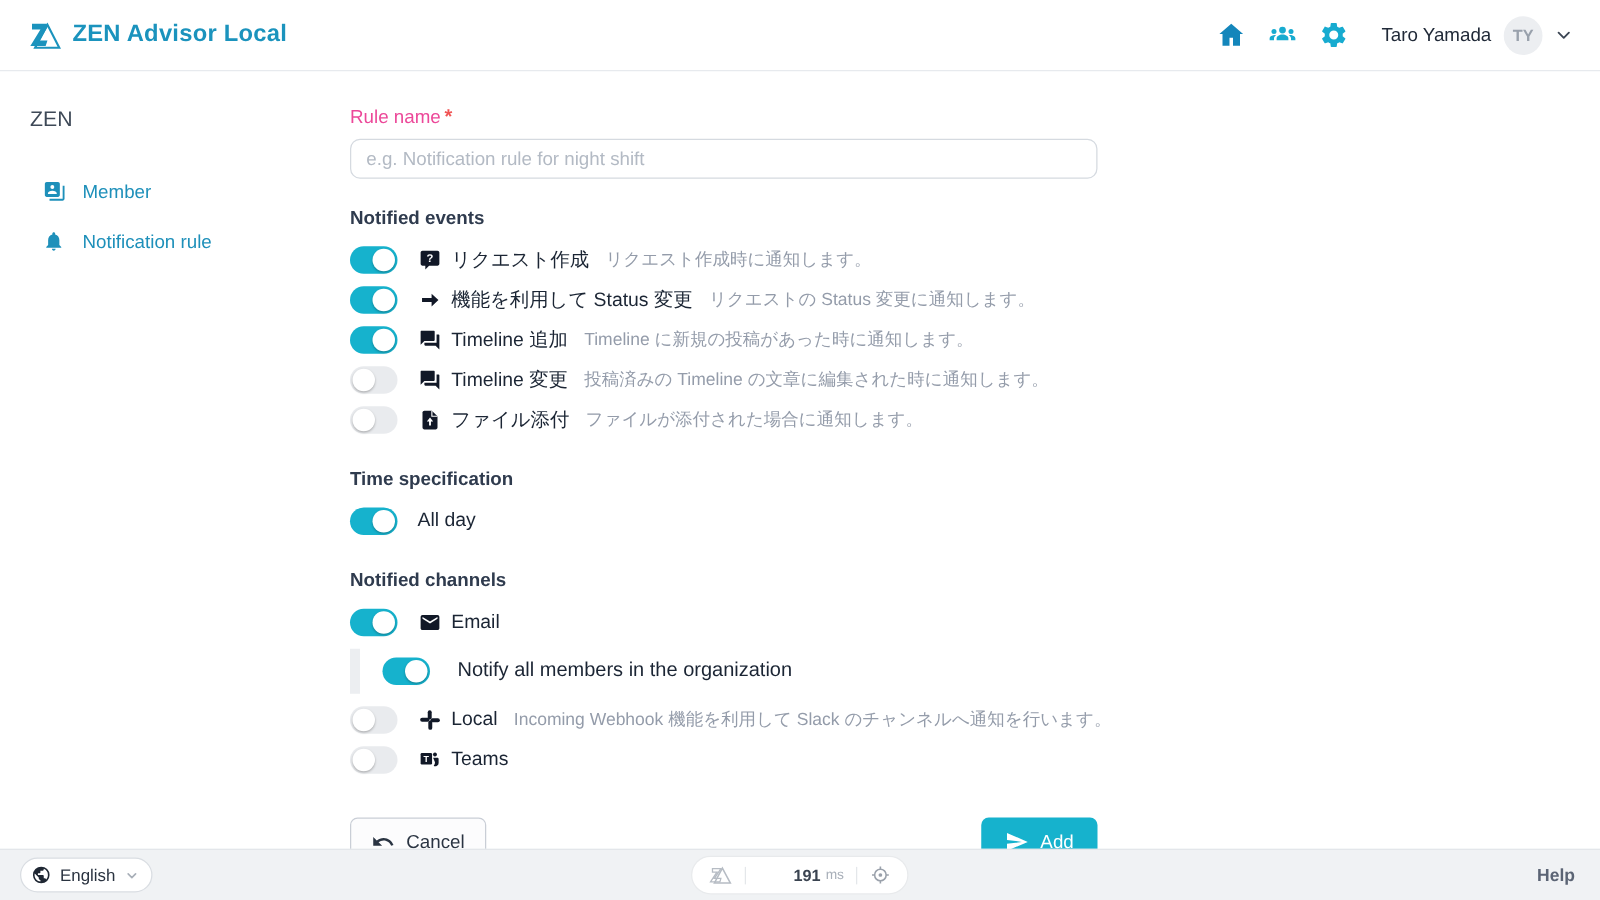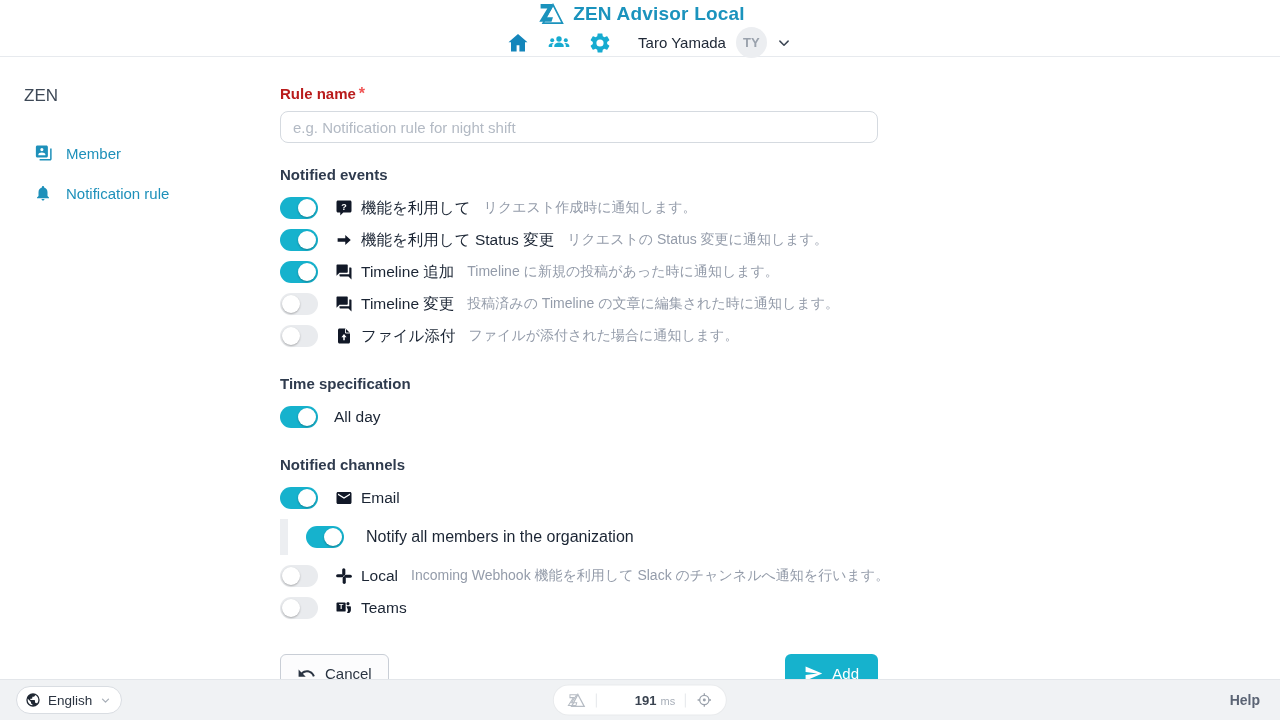--- a/index.html
+++ b/index.html
@@ -1,21 +1,21 @@
 <!DOCTYPE html>
 <html><head>
 <meta charset="utf-8">
 <style>
   * { margin:0; padding:0; box-sizing:border-box; }
   html,body { width:1280px; height:720px; overflow:hidden; background:#fff;
     font-family:"Liberation Sans","DejaVu Sans",sans-serif; color:#1b2534; }
 
   
   .header { height:57px; display:flex; align-items:center; justify-content:space-between;
-    border-bottom:1px solid #e7eaee; padding:0 20px 0 22px; background:#fff;flex-direction:column; }
+    border-bottom:1px solid #e7eaee; padding:0 20px 0 22px; background:#fff; }
   .brand { display:flex; align-items:center; gap:9px; cursor:pointer; }
   .brand svg { width:27px; height:27px; color:#1b93bd; }
   .brand-title { font-size:19px; font-weight:600; color:#1b93bd; letter-spacing:.2px; }
   .header-right { display:flex; align-items:center;text-align:center; }
   .hicon { width:24px; height:24px; margin-left:17px; cursor:pointer; flex:none; }
   .hicon.home { color:#1486bb; }
   .hicon.people, .hicon.gear { color:#17abd0; }
   .user-name { font-size:15px; color:#212a38; margin:0 10px 0 26px; }
   .avatar { width:31px; height:31px; border-radius:50%; background:#eceef1; color:#99a1ac;
     font-size:13px; font-weight:700; display:flex; align-items:center; justify-content:center; cursor:pointer; }
@@ -24,21 +24,21 @@
   
   .body-row { display:flex; height:622px; }
   .sidebar { width:280px; flex:none; padding:29px 0 0 24px; }
   .sidebar-title { font-size:17px; color:#3e4957; font-weight:400; }
   .nav { margin-top:27px; }
   .nav-item { display:flex; align-items:center; height:40px; cursor:pointer; }
   .nav-item svg { width:18px; height:18px; color:#1e90ba; margin:0 14px 0 10px; flex:none; }
   .nav-item span { font-size:15px; color:#1e90ba; }
 
   .main { width:598px; padding-top:28px; }
-  .field-label { font-size:15px; font-weight:700; color:#b91c1c; }
+  .field-label { font-size:15px; font-weight:400; color:#ec4899; }
   .req { color:#f05454; margin-left:3px; font-weight:700; }
   .text-input { width:100%; height:32px; margin-top:8px; border:1px solid #d5dae0; border-radius:8px;
     padding:0 12px; font-size:15px; color:#1b2534; font-family:inherit; outline:none; }
   .text-input::placeholder { color:#b3bac4; }
   .section-label { font-size:15px; font-weight:700; color:#2f3b4e; margin-top:23px; }
 
   .rows { margin-top:9px; }
   .row { display:flex; align-items:center; height:32px; }
   .row .gicon { width:18px; height:18px; margin:0 8px 0 17px; flex:none; color:#111827; }
   .row .rlabel { font-size:15.5px; color:#1b2534; white-space:nowrap; }
@@ -147,21 +147,21 @@
     <div class="section-label">Notified events</div>
     <div class="rows">
       <div class="row">
         <button class="toggle on">
             <span class="knob"></span>
           </button>
         <svg class="gicon" viewBox="0 0 24 24">
           <path fill="currentColor" d="M20 2H4c-1.1 0-2 .9-2 2v12c0 1.1.9 2 2 2h3v4l4-4h9c1.1 0 2-.9 2-2V4c0-1.1-.9-2-2-2z"></path>
           <text x="12" y="14" font-size="12" font-weight="bold" fill="#fff" text-anchor="middle" font-family="'Liberation Sans',sans-serif">?</text>
         </svg>
-        <span class="rlabel">機能を利用して</span>
+        <span class="rlabel">リクエスト作成</span>
         <span class="rdesc">リクエスト作成時に通知します。</span>
       </div>
       <div class="row">
         <button class="toggle on">
             <span class="knob"></span>
           </button>
         <svg class="gicon" viewBox="0 0 24 24">
           <path fill="currentColor" d="M3.5 9.8h10.2V5.2L21 12l-7.3 6.8v-4.6H3.5z"></path>
         </svg>
         <span class="rlabel">機能を利用して Status 変更</span>

